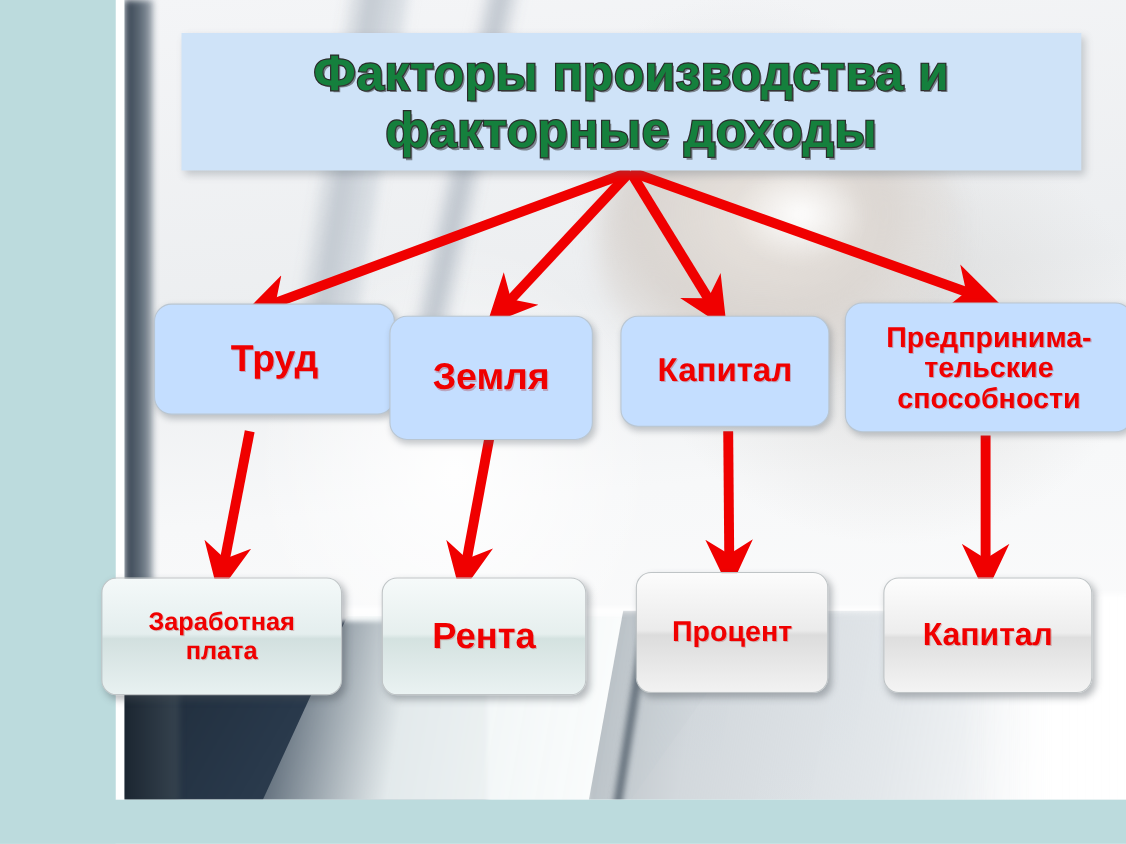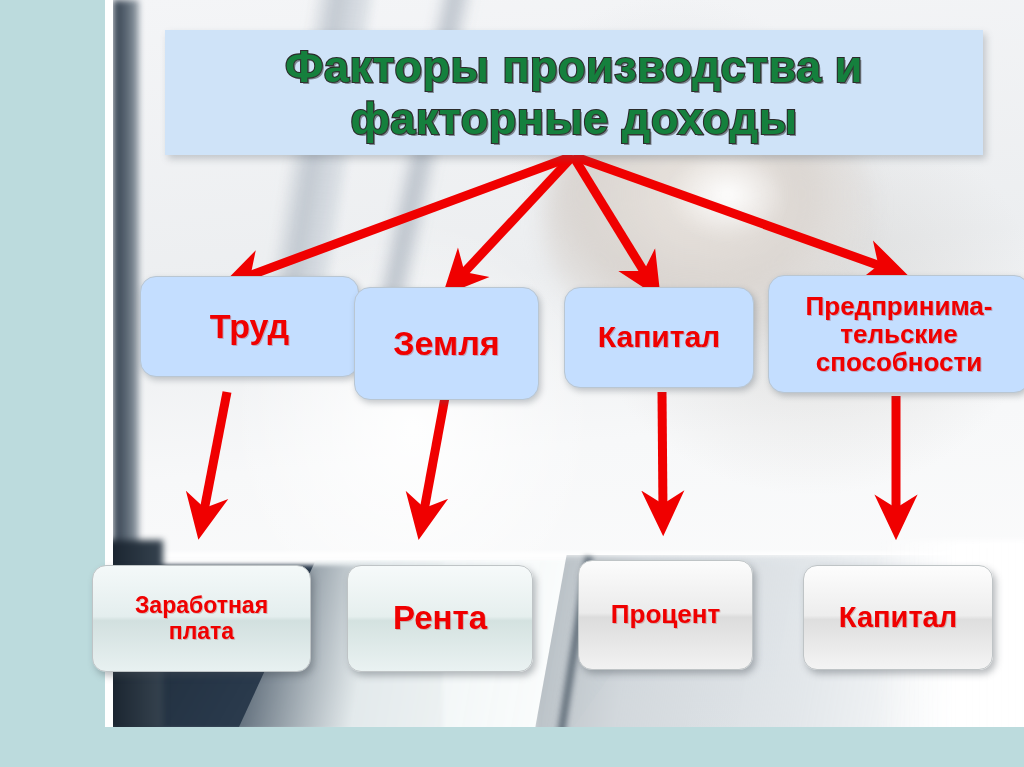--- a/index.html
+++ b/index.html
@@ -151,21 +151,20 @@
   #box-kapital .lbl { font-size:30px; }
   #box-predpr .lbl  { font-size:26px; }
 
   
   .income-box {
     position:absolute;
     border:1px solid #bfc4c6;
     border-radius:14px;
     display:flex; align-items:center; justify-content:center;
     box-shadow:3px 4px 7px rgba(70,80,88,0.38);
-    margin-top:40px;
   }
   .income-box .lbl {
     color:#f00000; font-weight:bold; text-align:center;
     line-height:1.12; white-space:pre-line;
     text-shadow:1px 1px 0 rgba(150,0,0,0.22);
   }
   #box-zarplata { left:92px;  top:525px; width:219px; height:107px;
                   background:linear-gradient(180deg,#f4f9f9 0%, #e4eeee 48%, #d2e0df 52%, #e8f1f1 100%); }
   #box-renta    { left:347px; top:525px; width:186px; height:107px;
                   background:linear-gradient(180deg,#f6fafa 0%, #e6efee 48%, #d4e2e0 52%, #eaf2f2 100%); }

